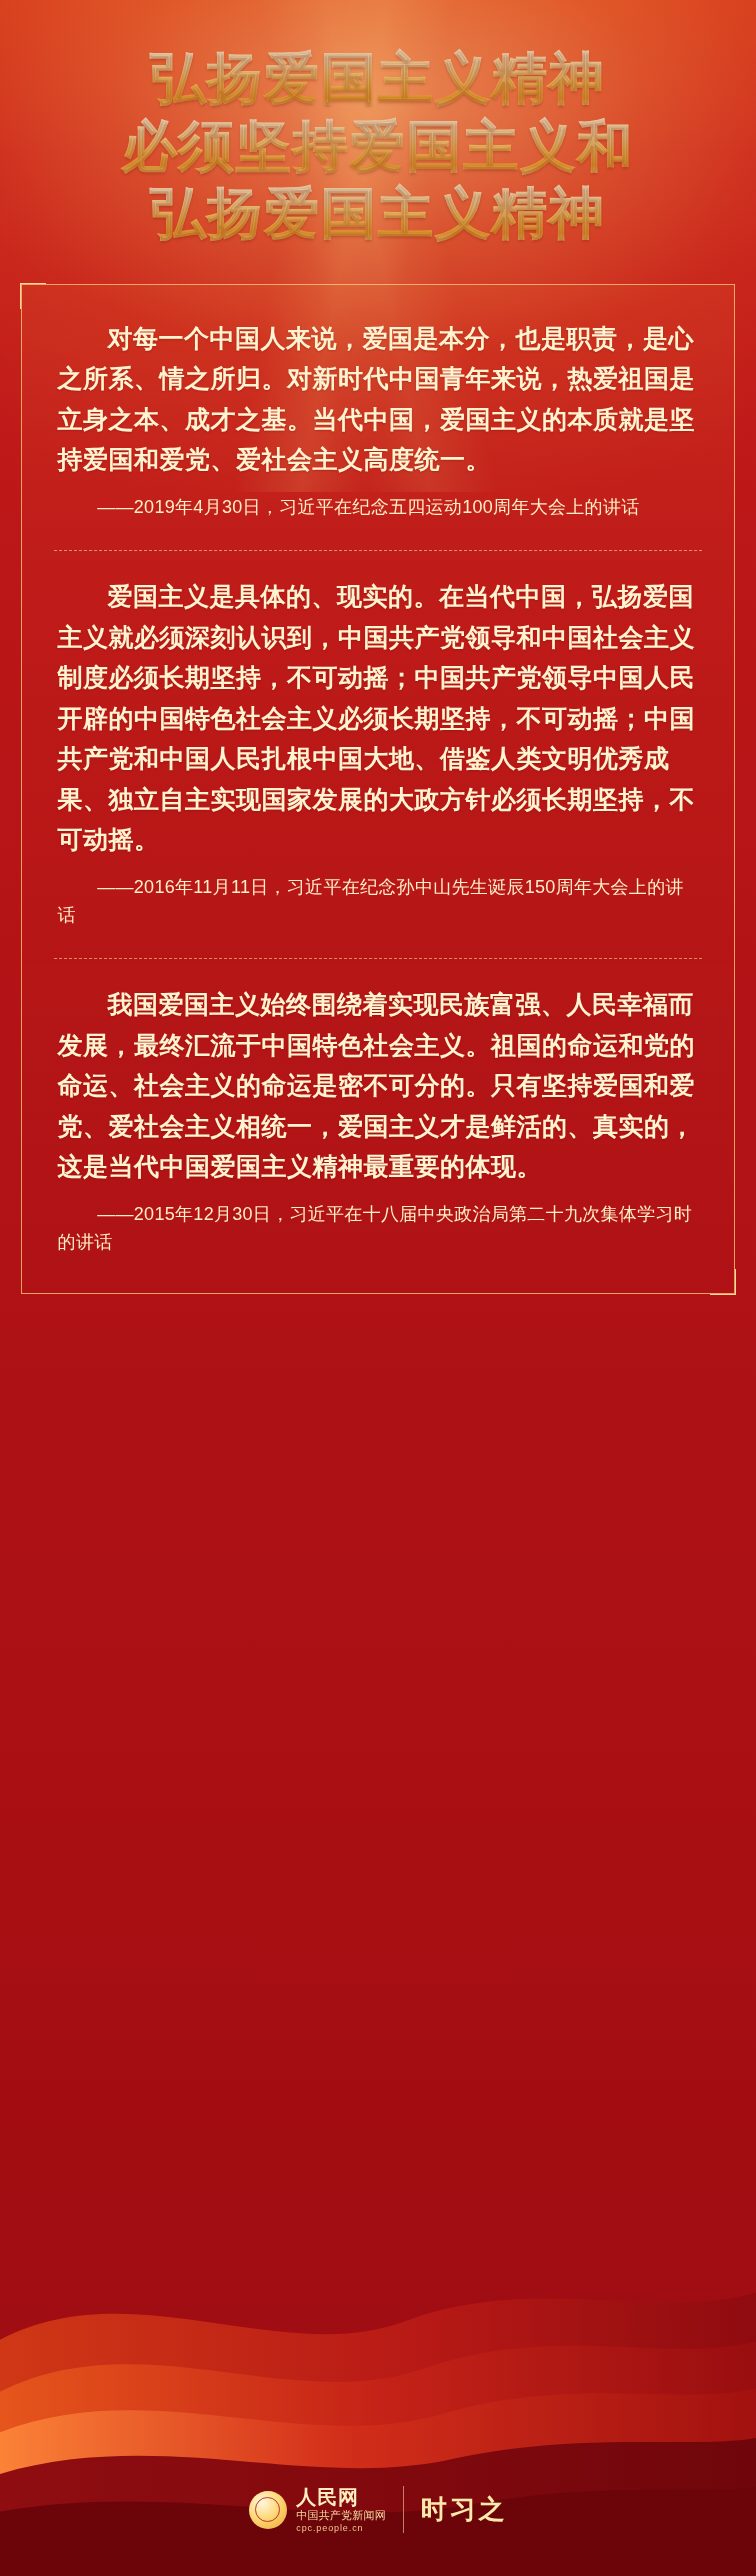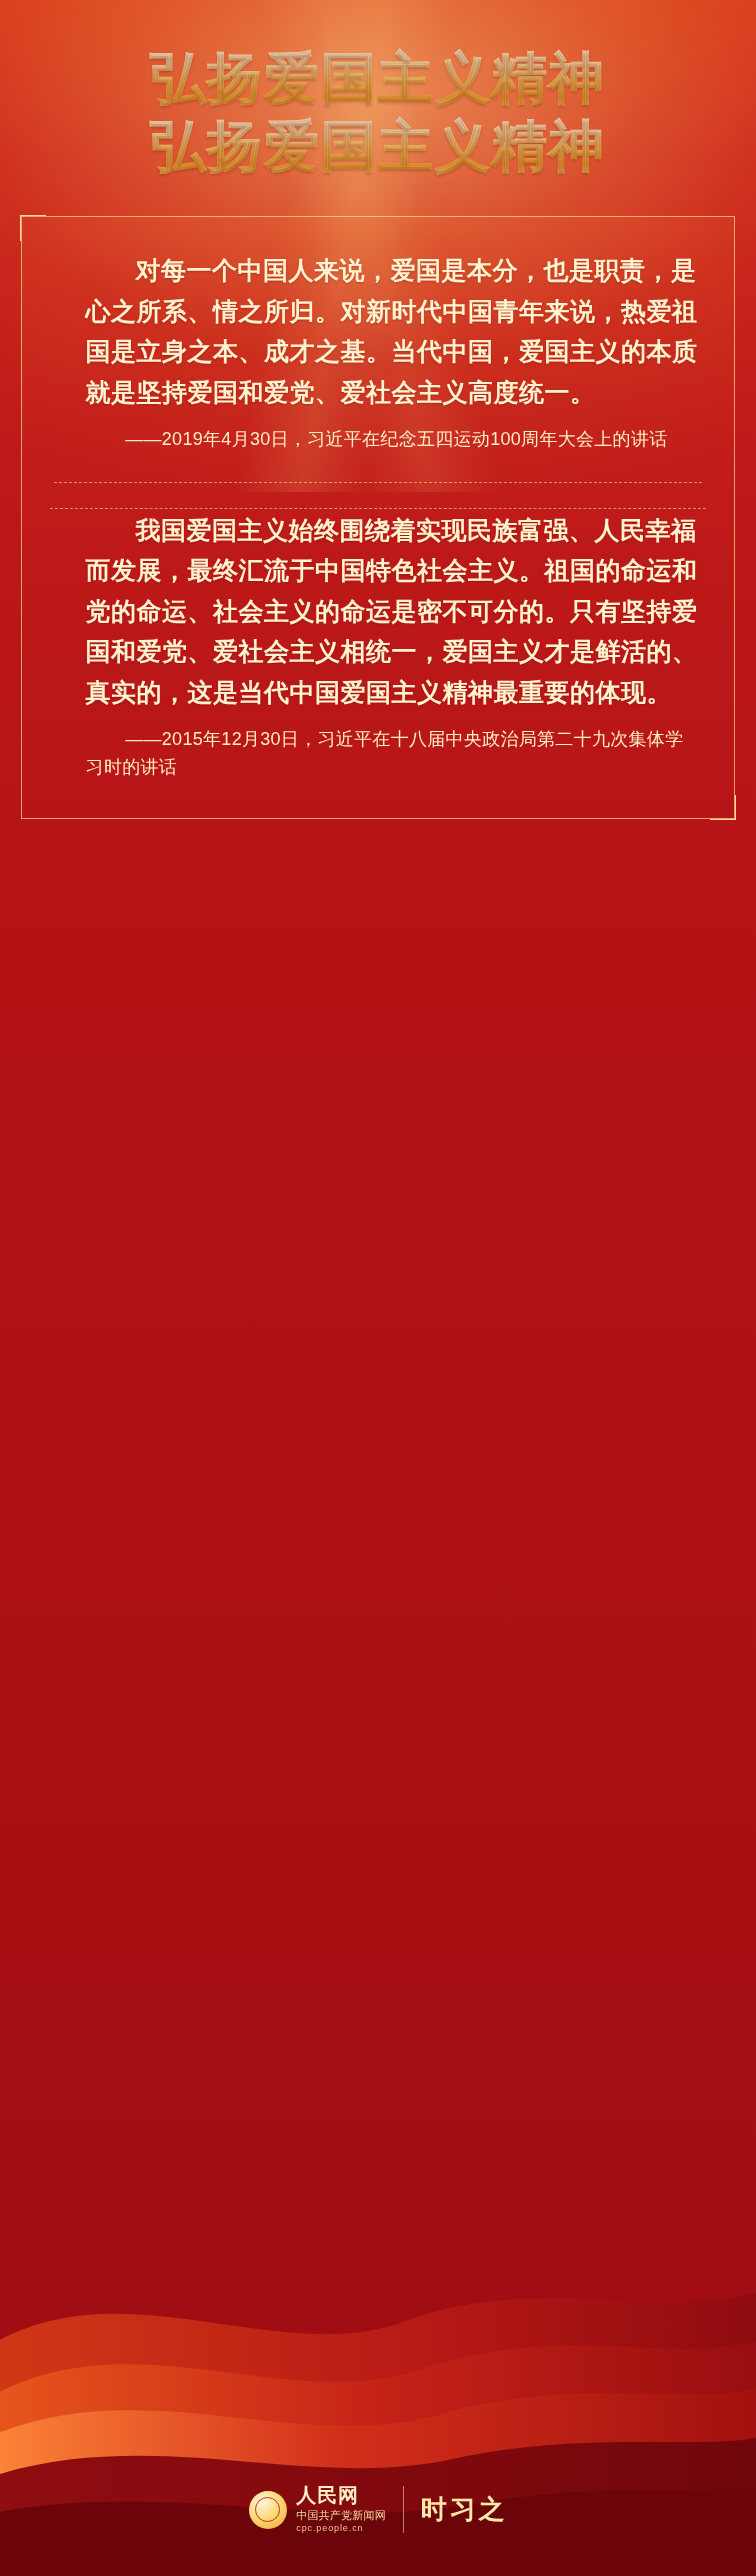--- a/index.html
+++ b/index.html
@@ -66,21 +66,20 @@
     content: "";
     position: absolute;
     width: 24.6px; height: 24.6px;
     border: 1.9px solid rgba(255,226,160,0.95);
   }
   .panel::before { top: -1.9px; left: -1.9px; border-right: none; border-bottom: none; }
   .panel::after  { bottom: -1.9px; right: -1.9px; border-left: none; border-top: none; }
 
   .quote {
     padding: 1.9px 7.6px 0 7.6px;
-    margin-left: 28px;
   }
   .quote + .divider { margin: 28px 3.8px 24.6px 3.8px; }
   .quote-text {
     font-family: "Liberation Serif", serif;
     font-weight: bold;
     font-size: 25px;
     line-height: 1.62;
     text-indent: 2em;
     color: #fff3d0;
     letter-spacing: 0.5px;
@@ -136,21 +135,21 @@
     flex: none;
   }
   .logo-mark::after {
     content: "";
     position: absolute; inset: 6.6px;
     border-radius: 50%;
     border: 1.9px solid rgba(176,26,22,0.85);
   }
   .logo-left-text { text-align: left; }
   .logo-cn {
-    font-family: Liberation Mono, monospace;
+    font-family: Liberation Serif, serif;
     font-weight: bold;
     font-size: 20px;
     color: #ffeec0;
     line-height: 1.1;
     letter-spacing: 0.9px;
   }
   .logo-sub {
     font-size: 11px;
     color: #ffdda2;
     line-height: 1.35;
@@ -174,32 +173,37 @@
 </head>
 <body>
 
 <div class="poster">
 
   <div class="glow-top"></div>
   <div class="rays"></div>
 
   <div class="title-block">
     <div class="title-line">弘扬爱国主义精神</div>
+    <div class="title-line">必须坚持爱国主义和</div>
     <div class="title-line">弘扬爱国主义精神</div>
   </div>
 
   <div class="panel">
 
     <div class="quote">
       <div class="quote-text">对每一个中国人来说，爱国是本分，也是职责，是心之所系、情之所归。对新时代中国青年来说，热爱祖国是立身之本、成才之基。当代中国，爱国主义的本质就是坚持爱国和爱党、爱社会主义高度统一。</div>
       <div class="quote-source">——2019年4月30日，习近平在纪念五四运动100周年大会上的讲话</div>
     </div>
 
     <div class="divider"></div>
 
+    <div class="quote">
+      <div class="quote-text">爱国主义是具体的、现实的。在当代中国，弘扬爱国主义就必须深刻认识到，中国共产党领导和中国社会主义制度必须长期坚持，不可动摇；中国共产党领导中国人民开辟的中国特色社会主义必须长期坚持，不可动摇；中国共产党和中国人民扎根中国大地、借鉴人类文明优秀成果、独立自主实现国家发展的大政方针必须长期坚持，不可动摇。</div>
+      <div class="quote-source">——2016年11月11日，习近平在纪念孙中山先生诞辰150周年大会上的讲话</div>
+    </div>
 
     <div class="divider"></div>
 
     <div class="quote">
       <div class="quote-text">我国爱国主义始终围绕着实现民族富强、人民幸福而发展，最终汇流于中国特色社会主义。祖国的命运和党的命运、社会主义的命运是密不可分的。只有坚持爱国和爱党、爱社会主义相统一，爱国主义才是鲜活的、真实的，这是当代中国爱国主义精神最重要的体现。</div>
       <div class="quote-source">——2015年12月30日，习近平在十八届中央政治局第二十九次集体学习时的讲话</div>
     </div>
 
   </div>
 

